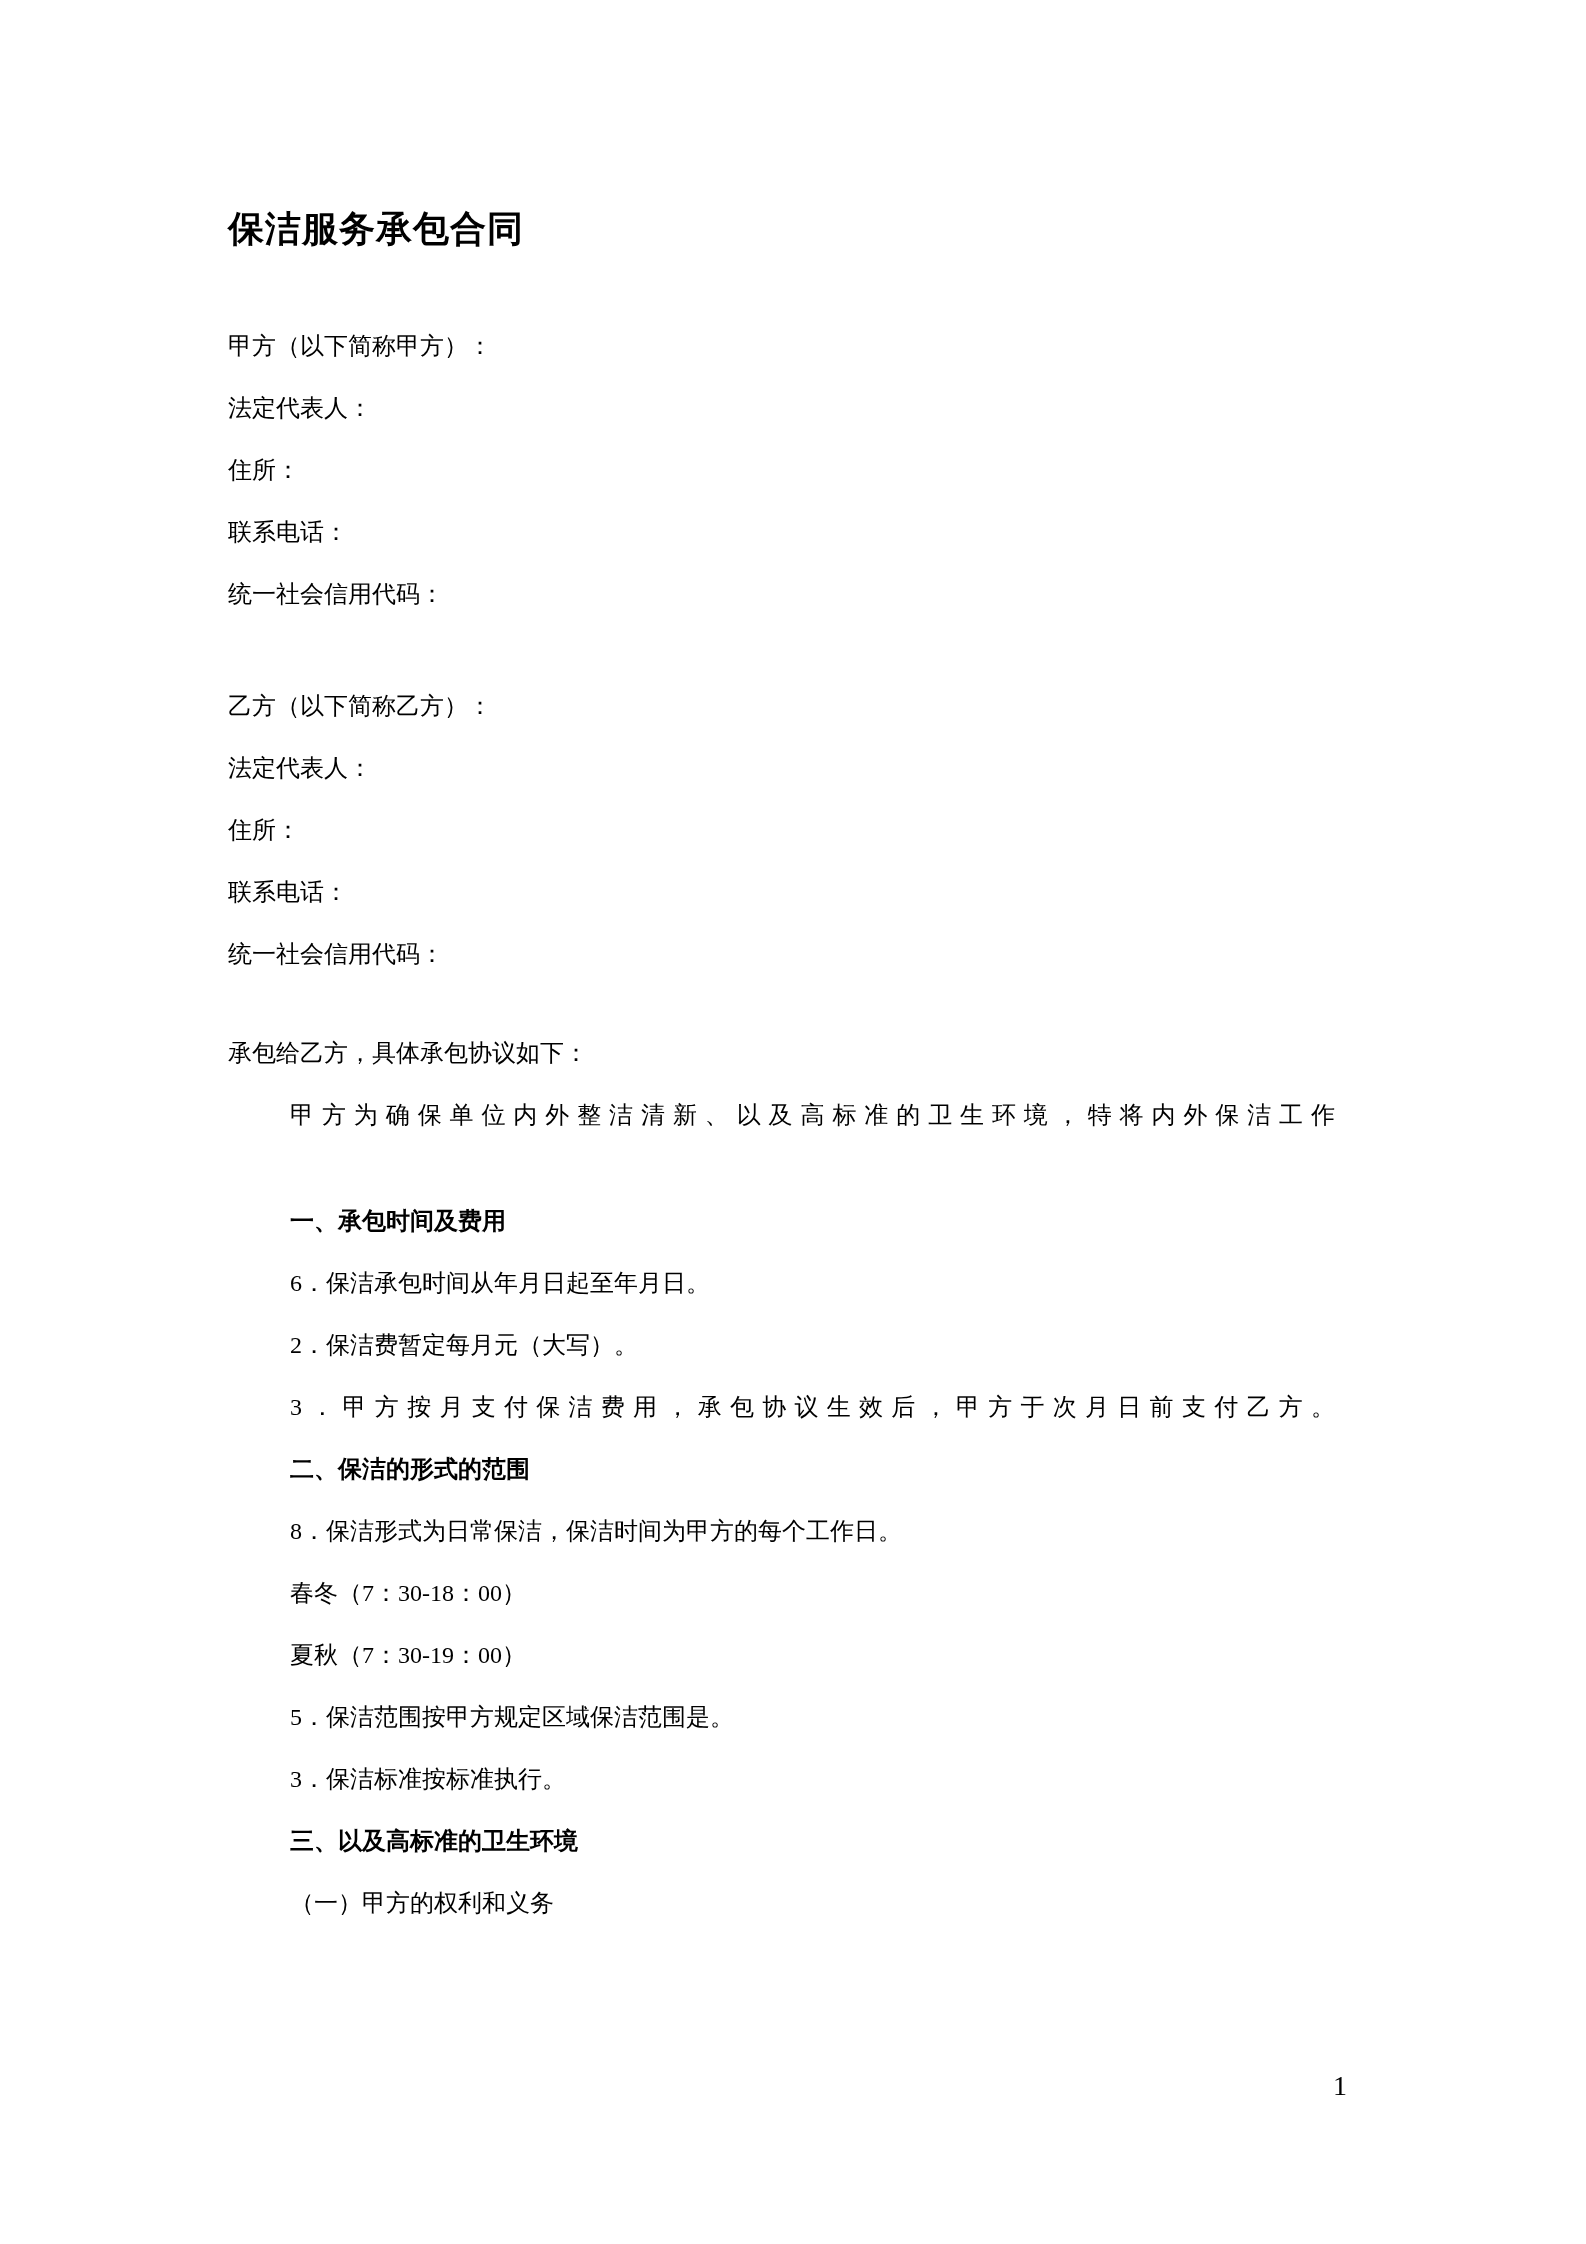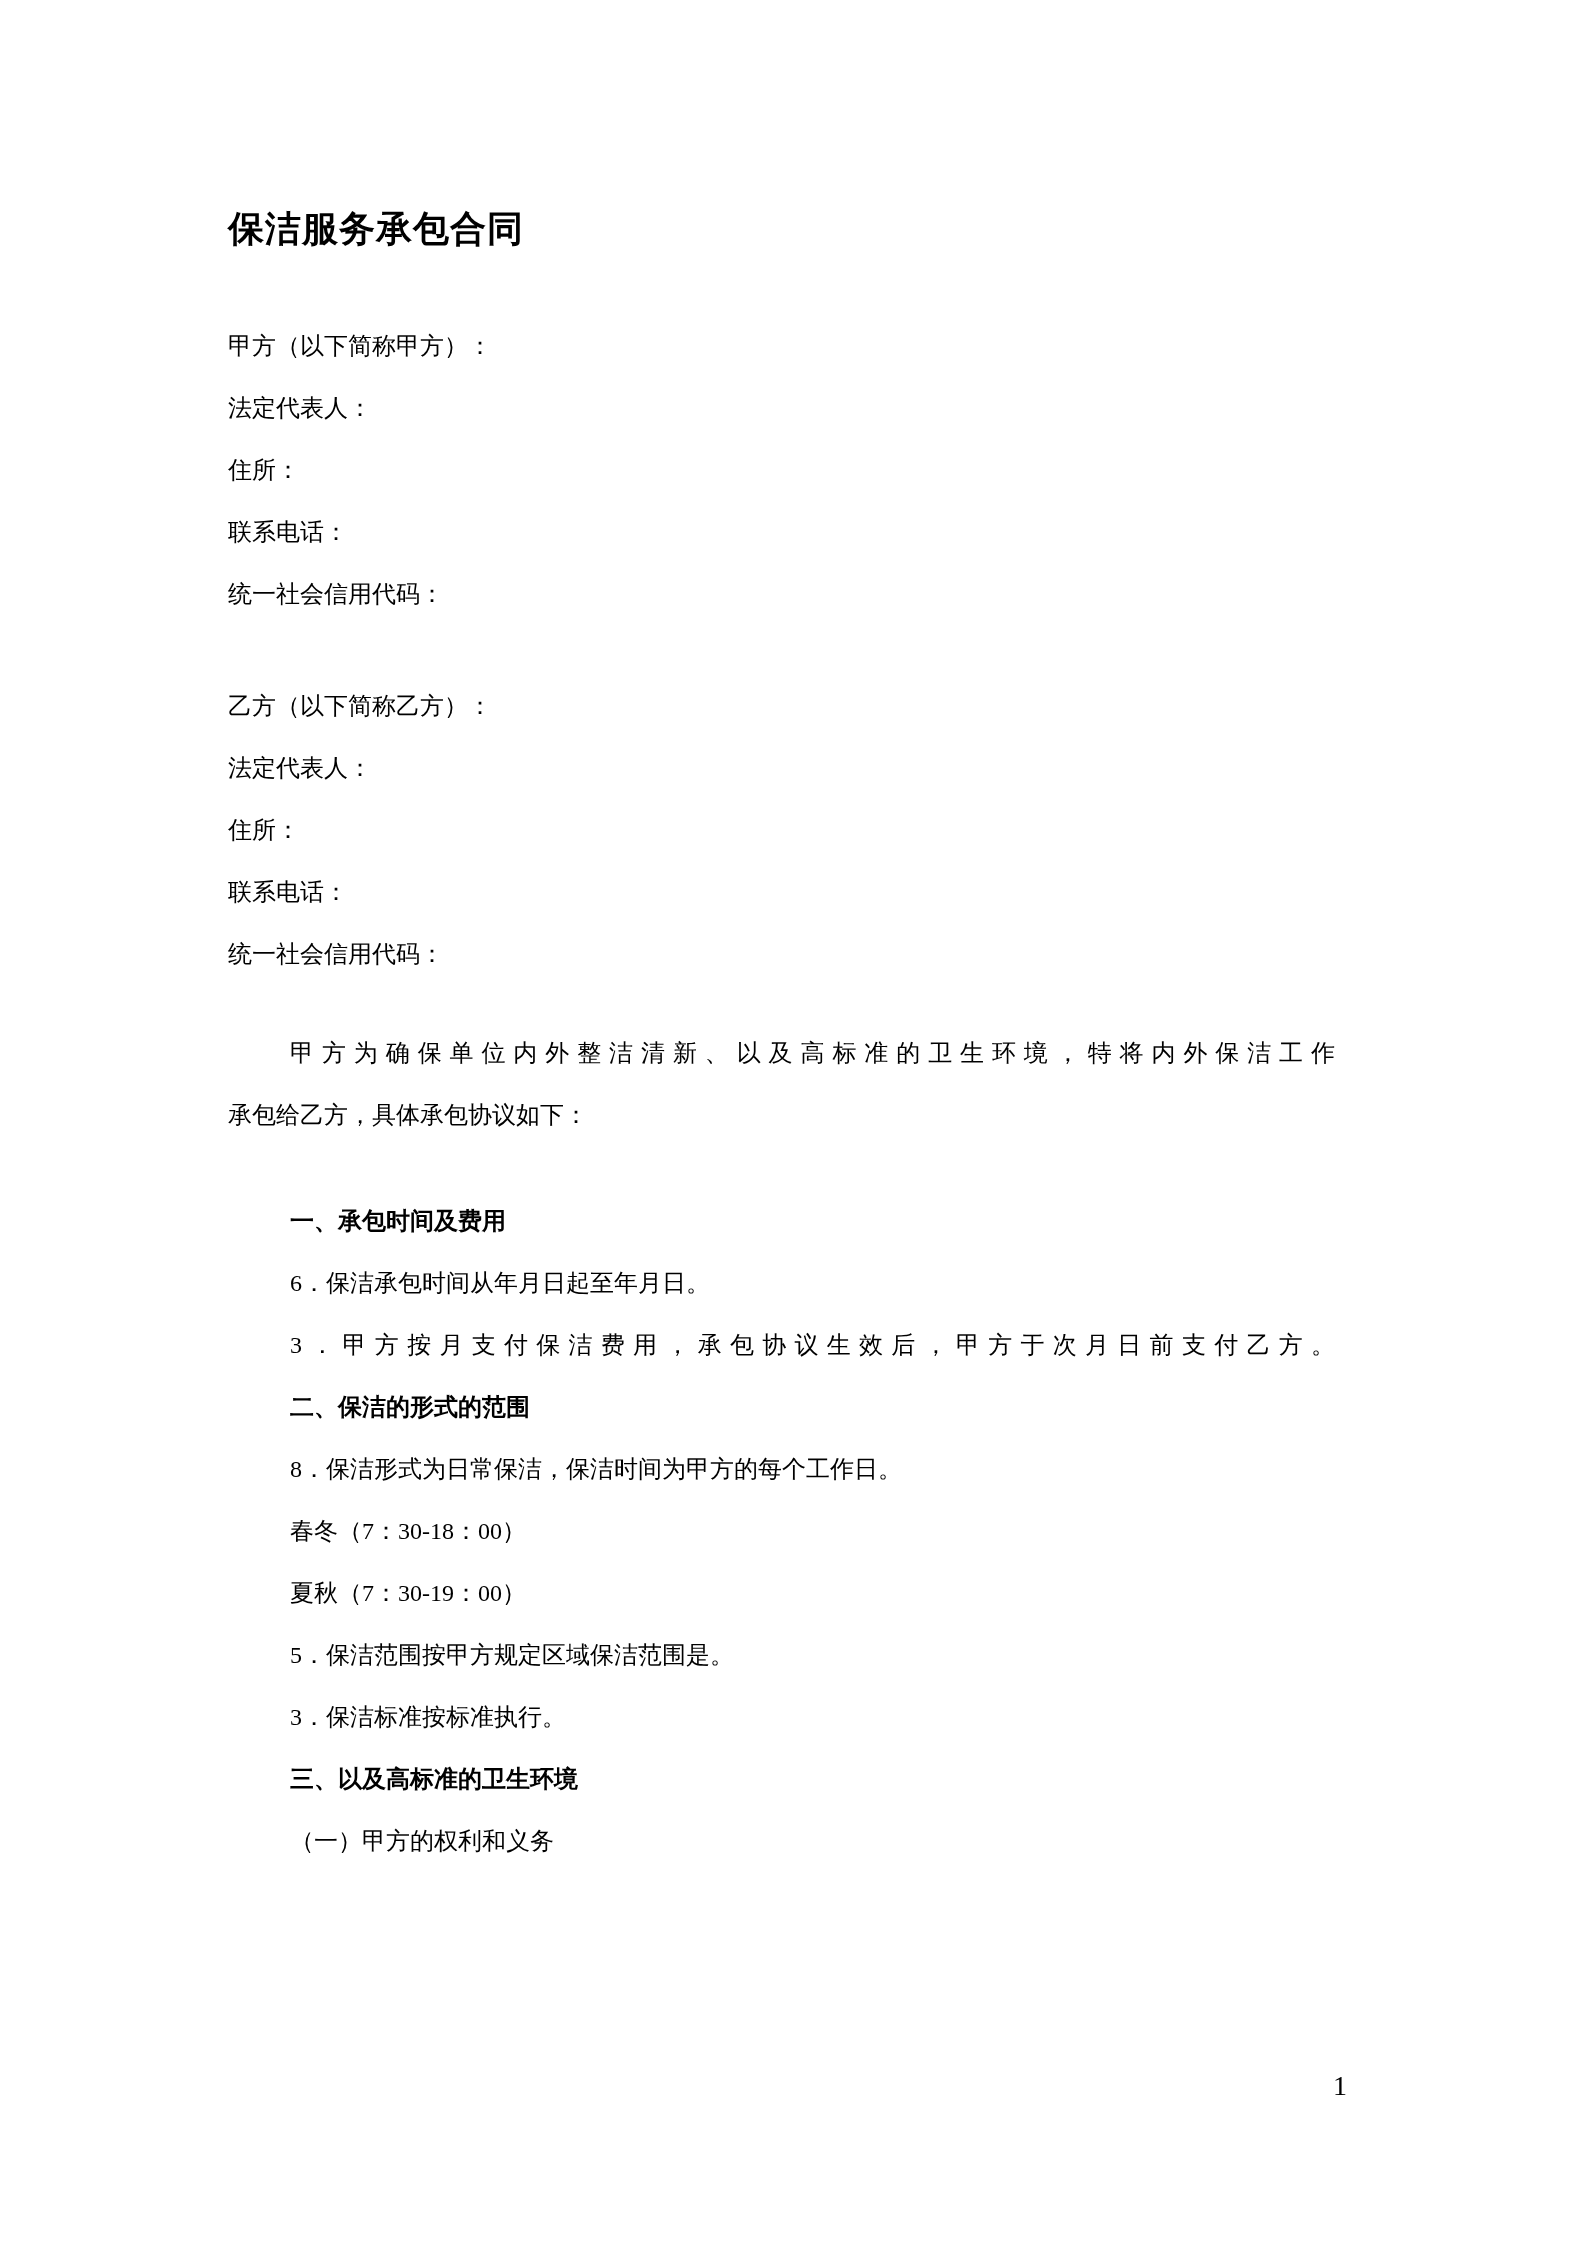--- a/index.html
+++ b/index.html
@@ -68,28 +68,29 @@
 
   <section class="block party-b">
     <div class="line">乙方（以下简称乙方）：</div>
     <div class="line">法定代表人：</div>
     <div class="line">住所：</div>
     <div class="line">联系电话：</div>
     <div class="line">统一社会信用代码：</div>
   </section>
 
   <section class="block intro">
+    <div class="line">承包给乙方，具体承包协议如下：</div>
     <div class="line indent stretch">甲方为确保单位内外整洁清新、以及高标准的卫生环境，特将内外保洁工作</div>
-    <div class="line">承包给乙方，具体承包协议如下：</div>
   </section>
 
   <section class="block sections">
 
     <div class="line indent bold">一、承包时间及费用</div>
     <div class="line indent">6．保洁承包时间从年月日起至年月日。</div>
+    <div class="line indent">2．保洁费暂定每月元（大写）。</div>
     <div class="line indent stretch">3．甲方按月支付保洁费用，承包协议生效后，甲方于次月日前支付乙方。</div>
 
     <div class="line indent bold">二、保洁的形式的范围</div>
     <div class="line indent">8．保洁形式为日常保洁，保洁时间为甲方的每个工作日。</div>
     <div class="line indent">春冬（7：30-18：00）</div>
     <div class="line indent">夏秋（7：30-19：00）</div>
     <div class="line indent">5．保洁范围按甲方规定区域保洁范围是。</div>
     <div class="line indent">3．保洁标准按标准执行。</div>
 
     <div class="line indent bold">三、以及高标准的卫生环境</div>

